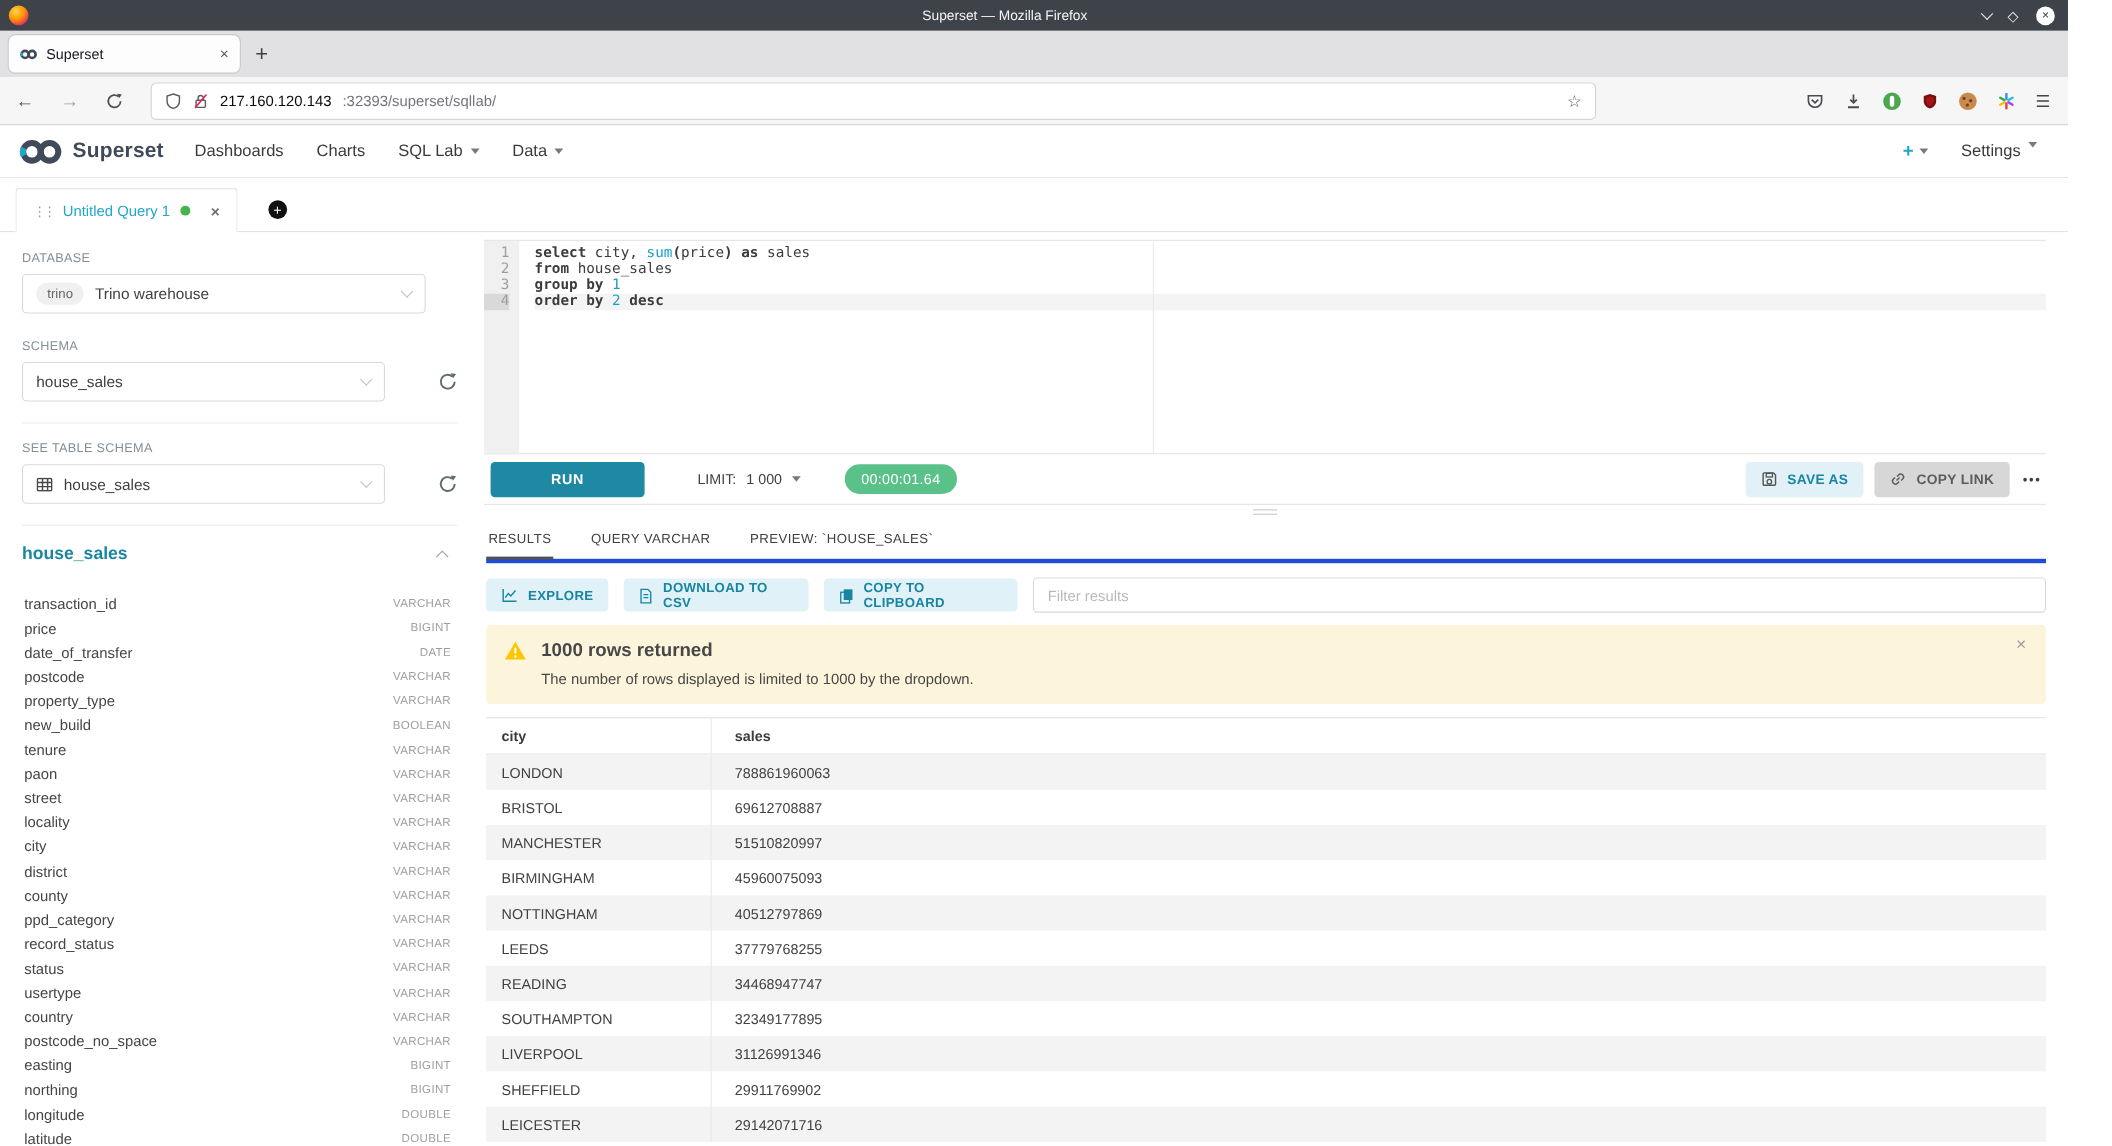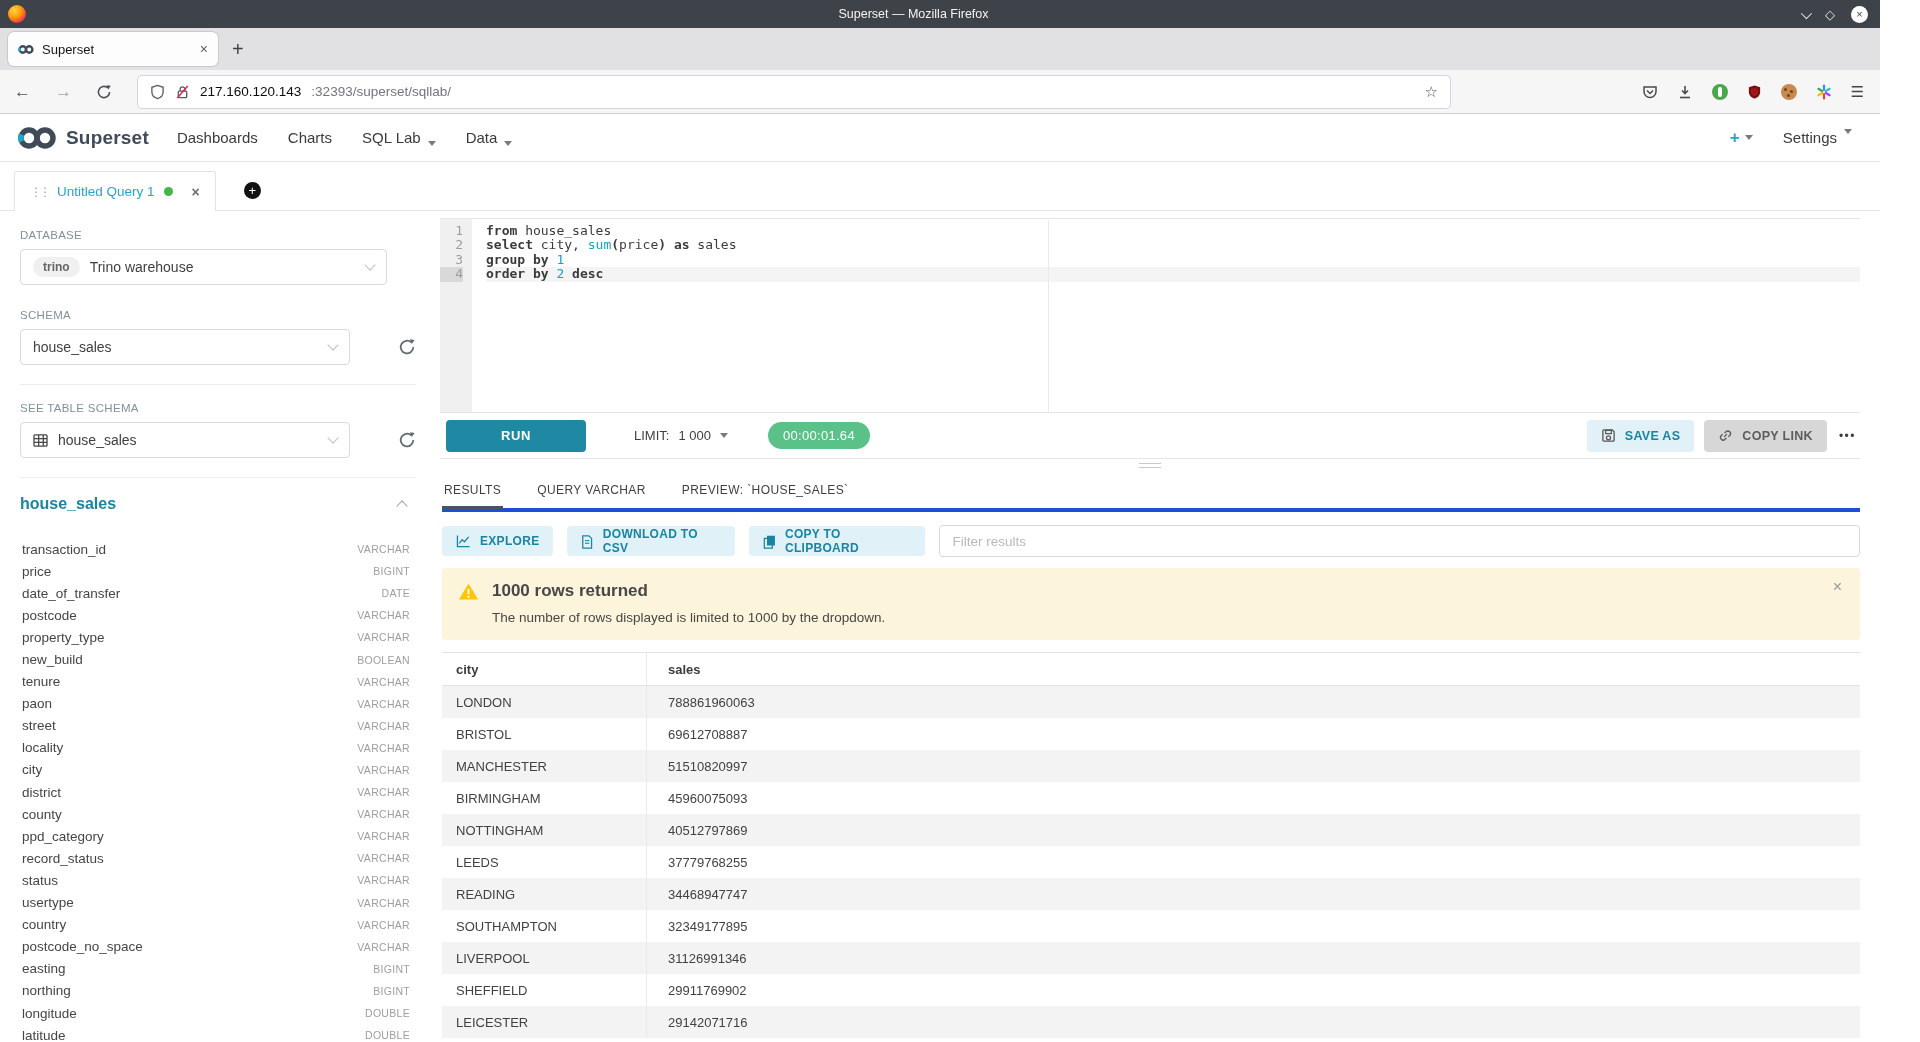--- a/index.html
+++ b/index.html
@@ -41,21 +41,21 @@
   .dot-green::after { content:""; position:absolute; left:6px; top:3px; width:4px; height:10px; background:#fff; border-radius:3px; }
   .dot-cookie { background:#c98a4b; position:relative; }
   .dot-cookie::after { content:""; position:absolute; left:3px; top:4px; width:3px; height:3px; border-radius:50%; background:#6b4423; box-shadow:6px 2px 0 #6b4423, 3px 6px 0 #6b4423; }
   .ham { font-size:15px; color:#454549; }
 
   
   .ss-nav { height:48px; background:#fff; border-bottom:1px solid #e4e4e4; display:flex; align-items:center; padding:0 16px; flex:0 0 auto; }
   .brand { display:flex; align-items:center; gap:8px; }
   .brand-name { font-size:19px; font-weight:700; color:#404a59; letter-spacing:0.2px; }
   .nav-links { display:flex; margin-left:28px; gap:30px; align-items:center; }
-  .nav-item { font-size:15px; color:#3a3a3a; display:flex; align-items:flex-end; gap:7px; }
+  .nav-item { font-size:15px; color:#3a3a3a; display:flex; align-items:center; gap:7px; }
   .tri-down { width:0; height:0; border-left:4px solid transparent; border-right:4px solid transparent; border-top:5px solid #7a7a7a; }
   .ss-nav-right { margin-left:auto; display:flex; align-items:center; gap:30px; margin-right:12px; }
   .plus-btn { color:var(--accent,#20a7c9); font-weight:700; font-size:17px; display:flex; align-items:center; gap:5px; }
   .settings-btn { font-size:15px; color:#3a3a3a; display:flex; align-items:flex-start; gap:7px; }
 
   
   .querytabs { height:49px; display:flex; align-items:flex-end; flex:0 0 auto; background:#fff; }
   .qt-spacer { width:14px; height:40px; border-bottom:1px solid #e3e3e3; }
   .qtab { height:40px; background:#fff; border:1px solid #e3e3e3; border-bottom:none; border-radius:3px 3px 0 0;
     display:flex; align-items:center; padding:0 15px; gap:9px; }
@@ -69,21 +69,21 @@
 
   
   .main { flex:1; display:flex; min-height:0; overflow:hidden; }
 
   .sidebar { width:436px; flex:0 0 auto; padding:18px 20px 0 20px; overflow:hidden; }
   .fld-label { font-size:11.5px; color:#82909a; letter-spacing:0.3px; margin-bottom:8px; }
   .select { height:36px; border:1px solid #d9d9d9; border-radius:4px; background:#fff; display:flex; align-items:center; padding:0 12px; gap:10px; }
   .select.db { width:367px; }
   .select.sm { width:330px; }
   .sel-text { font-size:14px; color:#3f3f3f; flex:1; }
-  .badge { background:#f0f0f0; border-radius:11px; padding:3px 10px; font-size:12px; color:#666;font-weight:bold; }
+  .badge { background:#f0f0f0; border-radius:11px; padding:3px 10px; font-size:12px; color:#666; }
   .chev-gray { width:8px; height:8px; border-right:1.5px solid #c1c1c1; border-bottom:1.5px solid #c1c1c1; transform:rotate(45deg); margin-top:-4px; }
   .sel-row { display:flex; align-items:center; }
   .refresh-btn { margin-left:auto; margin-right:0; }
   .sb-gap { height:24px; }
   .divider { border-top:1px solid #ededed; margin:19px 0 17px 0; }
   .tbl-title-row { display:flex; align-items:center; margin-top:2px; }
   .tbl-title { color:var(--teal_dark,#1985a0); font-size:16px; font-weight:700; }
   .chev-up { width:8px; height:8px; border-right:1.5px solid #9aa7b1; border-bottom:1.5px solid #9aa7b1; transform:rotate(-135deg); margin-left:auto; margin-right:10px; margin-top:4px; }
   .columns { margin-top:25px; }
   .col-row { display:flex; align-items:center; height:22.1px; padding-left:2px; }
@@ -444,22 +444,22 @@
     <div class="editor-col">
 
       <div class="ace">
         <div class="gutter">
             <div class="ln">1</div>
             <div class="ln">2</div>
             <div class="ln">3</div>
             <div class="ln active">4</div>
           </div>
         <div class="code-area">
+            <div class="code-line"><span class="tk-kw">select</span><span> city, </span><span class="tk-fn">sum</span><span class="tk-p">(</span><span>price</span><span class="tk-p">)</span><span> </span><span class="tk-kw">as</span><span> sales</span></div>
             <div class="code-line"><span class="tk-kw">from</span><span> house_sales</span></div>
-            <div class="code-line"><span class="tk-kw">select</span><span> city, </span><span class="tk-fn">sum</span><span class="tk-p">(</span><span>price</span><span class="tk-p">)</span><span> </span><span class="tk-kw">as</span><span> sales</span></div>
             <div class="code-line"><span class="tk-kw">group by</span><span> </span><span class="tk-num">1</span></div>
             <div class="code-line active"><span class="tk-kw">order by</span><span> </span><span class="tk-num">2</span><span> </span><span class="tk-kw">desc</span></div>
           </div>
         <div class="print-margin"></div>
       </div>
 
       <div class="ed-toolbar">
         <div class="run-btn">RUN</div>
         <div class="limit">
           <span>LIMIT:</span>

